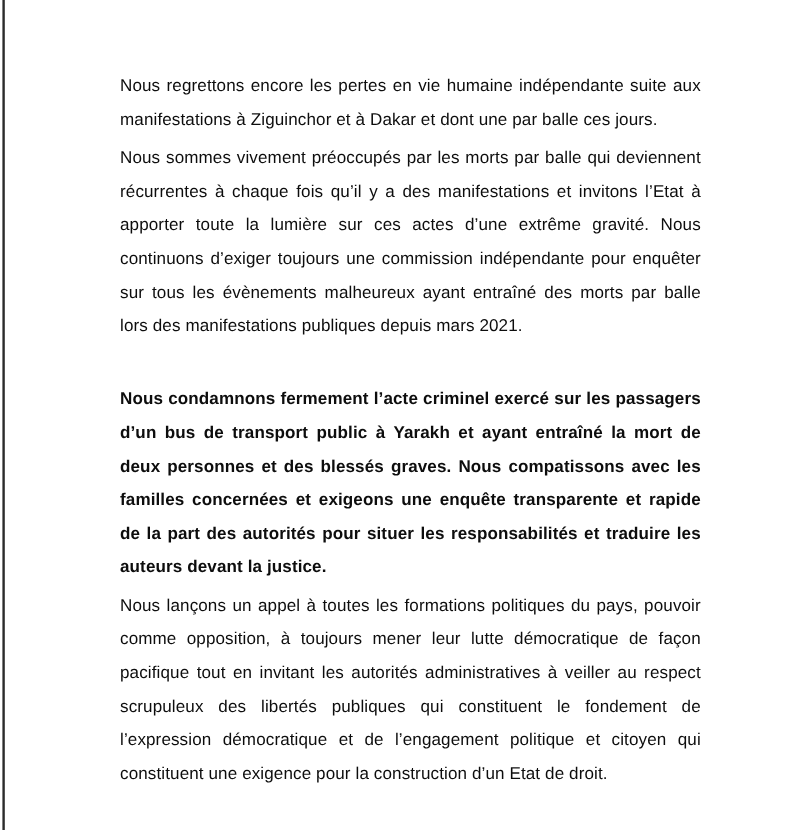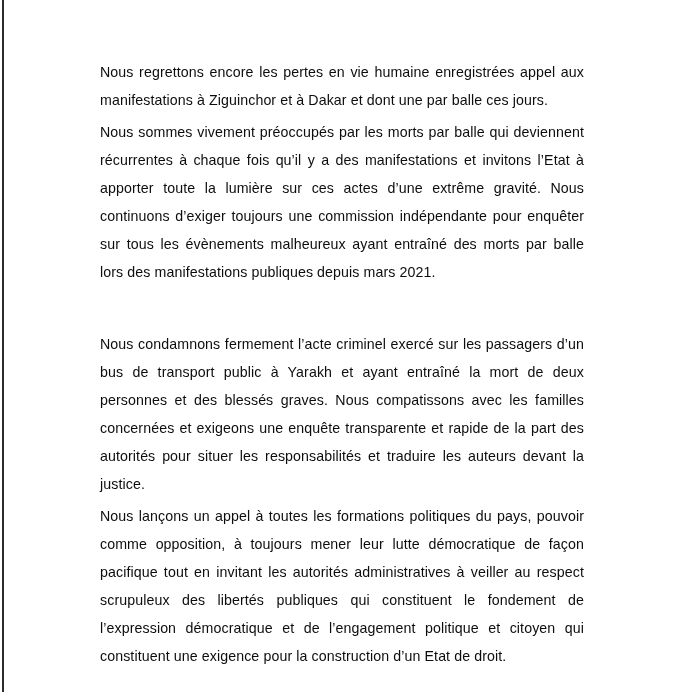--- a/index.html
+++ b/index.html
@@ -38,33 +38,33 @@
   p.body-para {
     margin: 0;
     font-size: 14.2px;
     line-height: 28px;
     text-align: justify;
     text-justify: inter-word;
     letter-spacing: 0.1px;
     color: #0d0d0d;
   }
   p.gap-small { margin-top: 4px; }
-  p.gap-large { margin-top: 44px; }
+  p.gap-large { margin-top: 33px; font-weight: bold; }
   p.first { margin-top: 58px; }
 </style>
 </head>
 <body>
 
 <div class="page">
 
   <div class="page-edge-rule"></div>
 
   <div class="content">
 
-    <p class="body-para first">Nous regrettons encore les pertes en vie humaine enregistrées appel aux manifestations à Ziguinchor et à Dakar et dont une par balle ces jours.</p>
+    <p class="body-para first">Nous regrettons encore les pertes en vie humaine indépendante suite aux manifestations à Ziguinchor et à Dakar et dont une par balle ces jours.</p>
 
     <p class="body-para gap-small">Nous sommes vivement préoccupés par les morts par balle qui deviennent récurrentes à chaque fois qu’il y a des manifestations et invitons l’Etat à apporter toute la lumière sur ces actes d’une extrême gravité. Nous continuons d’exiger toujours une commission indépendante pour enquêter sur tous les évènements malheureux ayant entraîné des morts par balle lors des manifestations publiques depuis mars 2021.</p>
 
     <p class="body-para gap-large">Nous condamnons fermement l’acte criminel exercé sur les passagers d’un bus de transport public à Yarakh et ayant entraîné la mort de deux personnes et des blessés graves. Nous compatissons avec les familles concernées et exigeons une enquête transparente et rapide de la part des autorités pour situer les responsabilités et traduire les auteurs devant la justice.</p>
 
     <p class="body-para gap-small">Nous lançons un appel à toutes les formations politiques du pays, pouvoir comme opposition, à toujours mener leur lutte démocratique de façon pacifique tout en invitant les autorités administratives à veiller au respect scrupuleux des libertés publiques qui constituent le fondement de l’expression démocratique et de l’engagement politique et citoyen qui constituent une exigence pour la construction d’un Etat de droit.</p>
 
   </div>
 </div>
 

